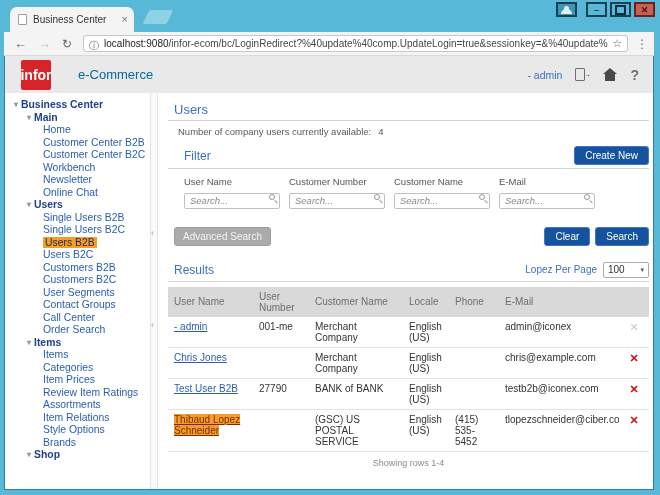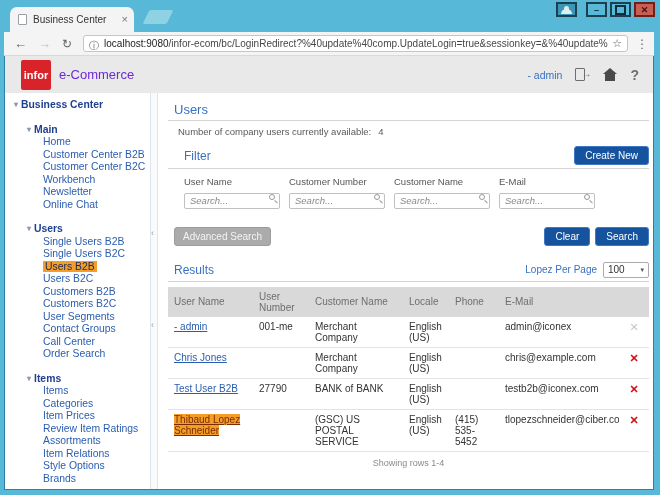--- a/index.html
+++ b/index.html
@@ -66,42 +66,42 @@
     position:absolute; top:56px; left:4px; right:6px; bottom:5px;
     background:#fff; border:1px solid #2e7ea6; border-top:none;
     display:flex; flex-direction:column; overflow:hidden;
   }
   .app-header {
     height:37px; background:#e9e9e9; flex-shrink:0;
     display:flex; align-items:center; padding:0 14px 0 16px;
   }
   .logo {
     width:30px; height:30px; background:#d8232a; border-radius:2px;
-    color:#fff; font-size:11px; font-weight:bold;
+    color:#fff; font-size:14px; font-weight:bold;
     display:flex; align-items:center; justify-content:center;
   }
-  .product-name { color:#6d28d9; font-size:13px; margin-left:8px; }
+  .product-name { color:#0369a1; font-size:13px; margin-left:27px; }
   .header-right { margin-left:auto; display:flex; align-items:center; gap:13px; }
   .user-label { color:#3a70c2; font-size:10.5px; cursor:pointer; }
   .logout-ico { position:relative; width:15px; height:13px; cursor:pointer; }
   .logout-ico .door { position:absolute; left:0; top:0; width:10px; height:13px; border:1.5px solid #6e6e6e; border-radius:1px; }
   .logout-ico .arrow { position:absolute; right:-1px; top:1px; color:#6e6e6e; font-size:10px; line-height:10px; }
   .logout-ico .arrow::before { content:"\2192"; }
   .home-ico { position:relative; width:14px; height:13px; cursor:pointer; }
   .home-ico .roof { position:absolute; top:0; left:0; width:0; height:0; border-left:7px solid transparent; border-right:7px solid transparent; border-bottom:6px solid #4a4a4a; }
   .home-ico .base { position:absolute; top:6px; left:2px; width:10px; height:7px; background:#4a4a4a; }
   .help-ico { color:#6e6e6e; font-size:14px; font-weight:bold; cursor:pointer; }
 
   .app-body { flex:1; display:flex; overflow:hidden; background:#fff; }
 
   
   .sidebar { width:145px; flex-shrink:0; padding-top:6px; overflow:hidden; }
   .nav-row { height:12.5px; line-height:12.5px; font-size:10.4px; white-space:nowrap; overflow:hidden; cursor:pointer; }
   .lvl0 { padding-left:9px; }
-  .lvl1 { padding-left:22px;margin-top:12px; }
+  .lvl1 { padding-left:22px; }
   .lvl2 { padding-left:38px; }
   .branch { color:#1f3f8f; font-weight:bold; }
   .leaf { color:#2a5db0; }
   .caret { display:inline-block; color:#8a97ad; font-size:8px; margin-right:3px; vertical-align:1px; }
   .caret::before { content:"\25BE"; }
   .sel-label { background:#f49d28; color:#1a2a55; padding:0 2px; }
 
   .splitter {
     width:8px; flex-shrink:0; background:#fafafa;
     border-left:1px solid #dfe5ee; border-right:1px solid #e4e4e4;

